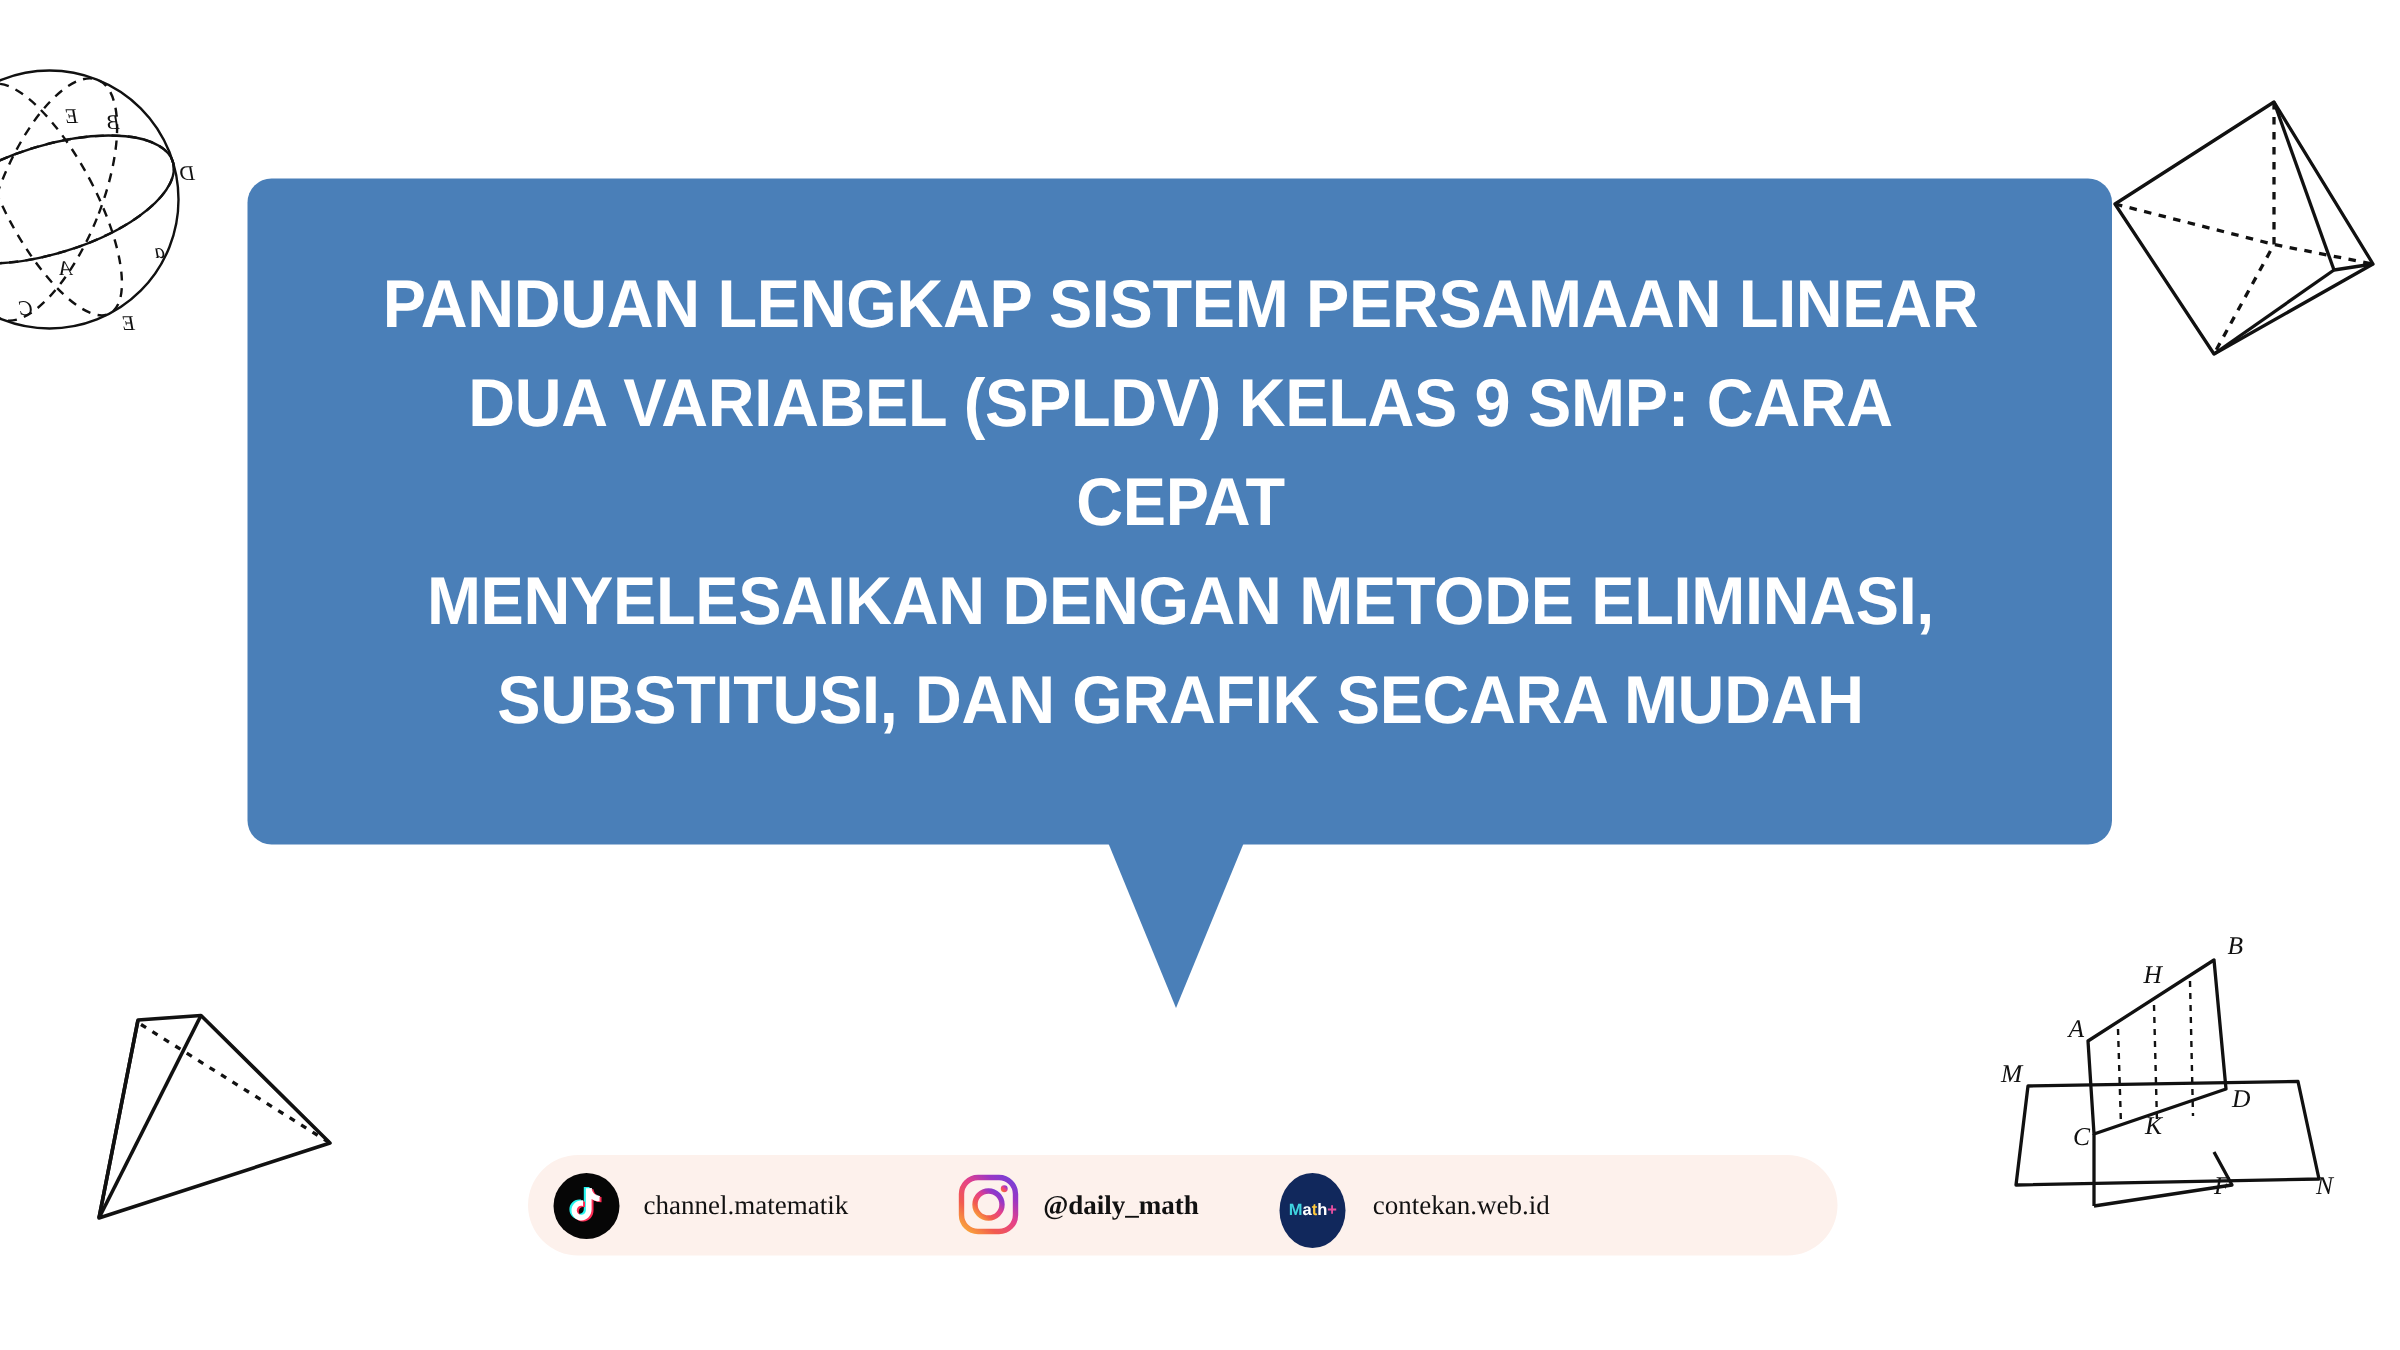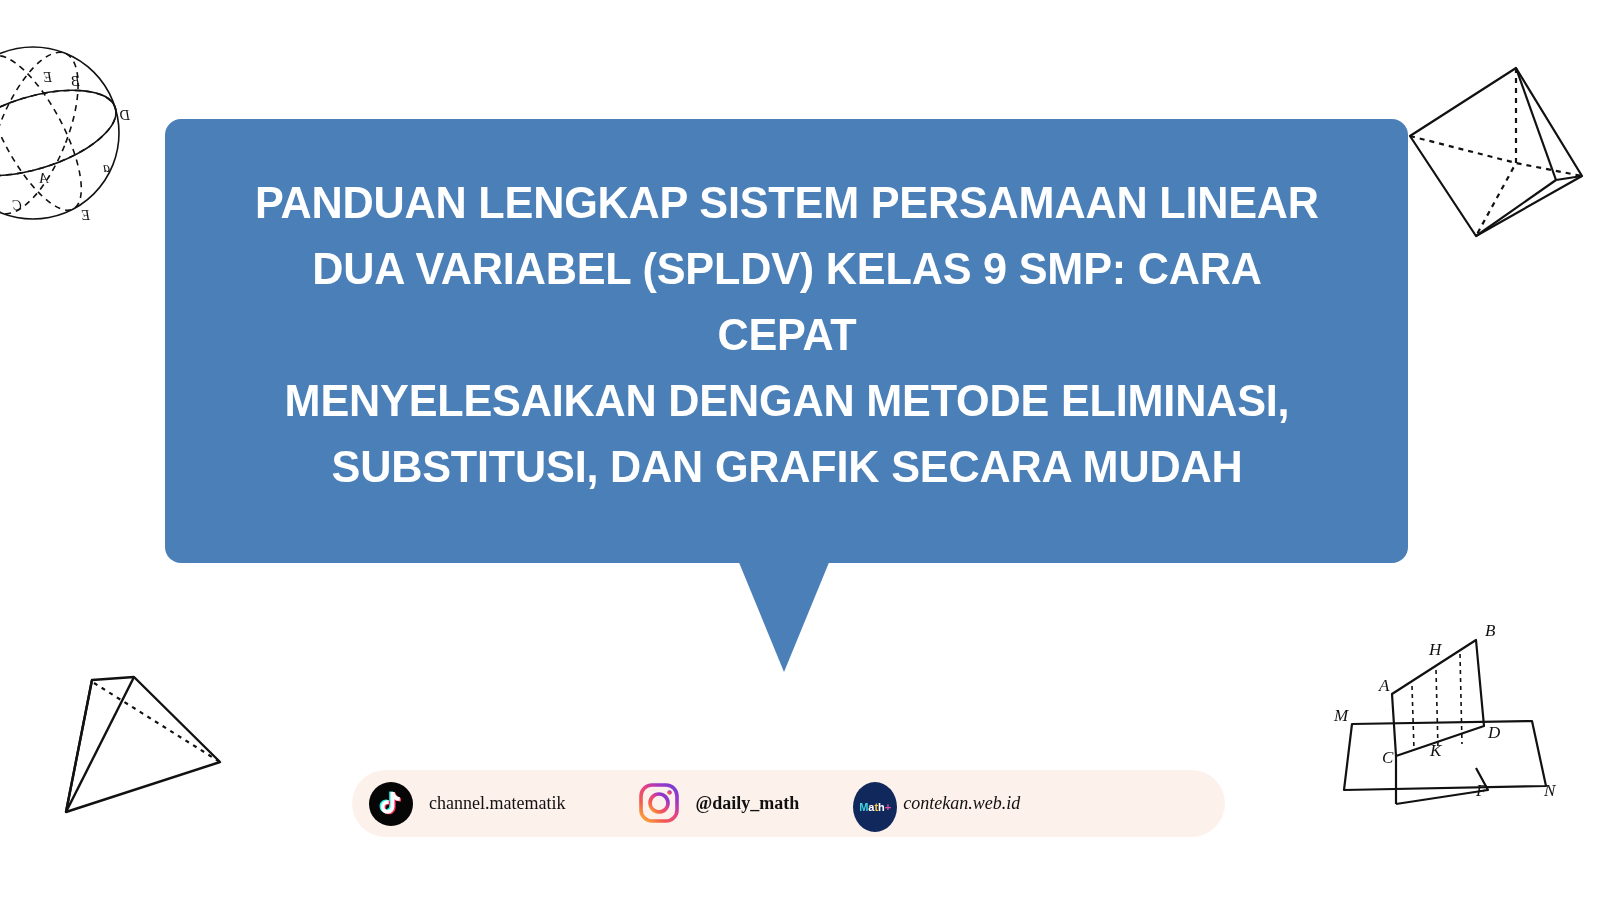--- a/index.html
+++ b/index.html
@@ -139,21 +139,21 @@
     font-family: "Liberation Serif", serif;
     font-size: 18px;
     color: #111111;
     white-space: nowrap;
   }
   #social-item-tiktok    { margin-left: 17px; }
   #social-item-tiktok .handle { margin-left: 16px; }
   #social-item-instagram { margin-left: 72px; }
   #social-item-instagram .handle { margin-left: 14px; font-weight: bold; }
   #social-item-web       { margin-left: 54px; }
-  #social-item-web .handle { margin-left: 6px; font-style: italic; }
+  #social-item-web .handle { margin-left: 18px; }
 
   .tiktok-circle {
     width: 44px; height: 44px;
     border-radius: 50%;
     background: #060606;
     display: flex; align-items: center; justify-content: center;
   }
   .math-circle {
     width: 48px; height: 50px;
     border-radius: 50%;

